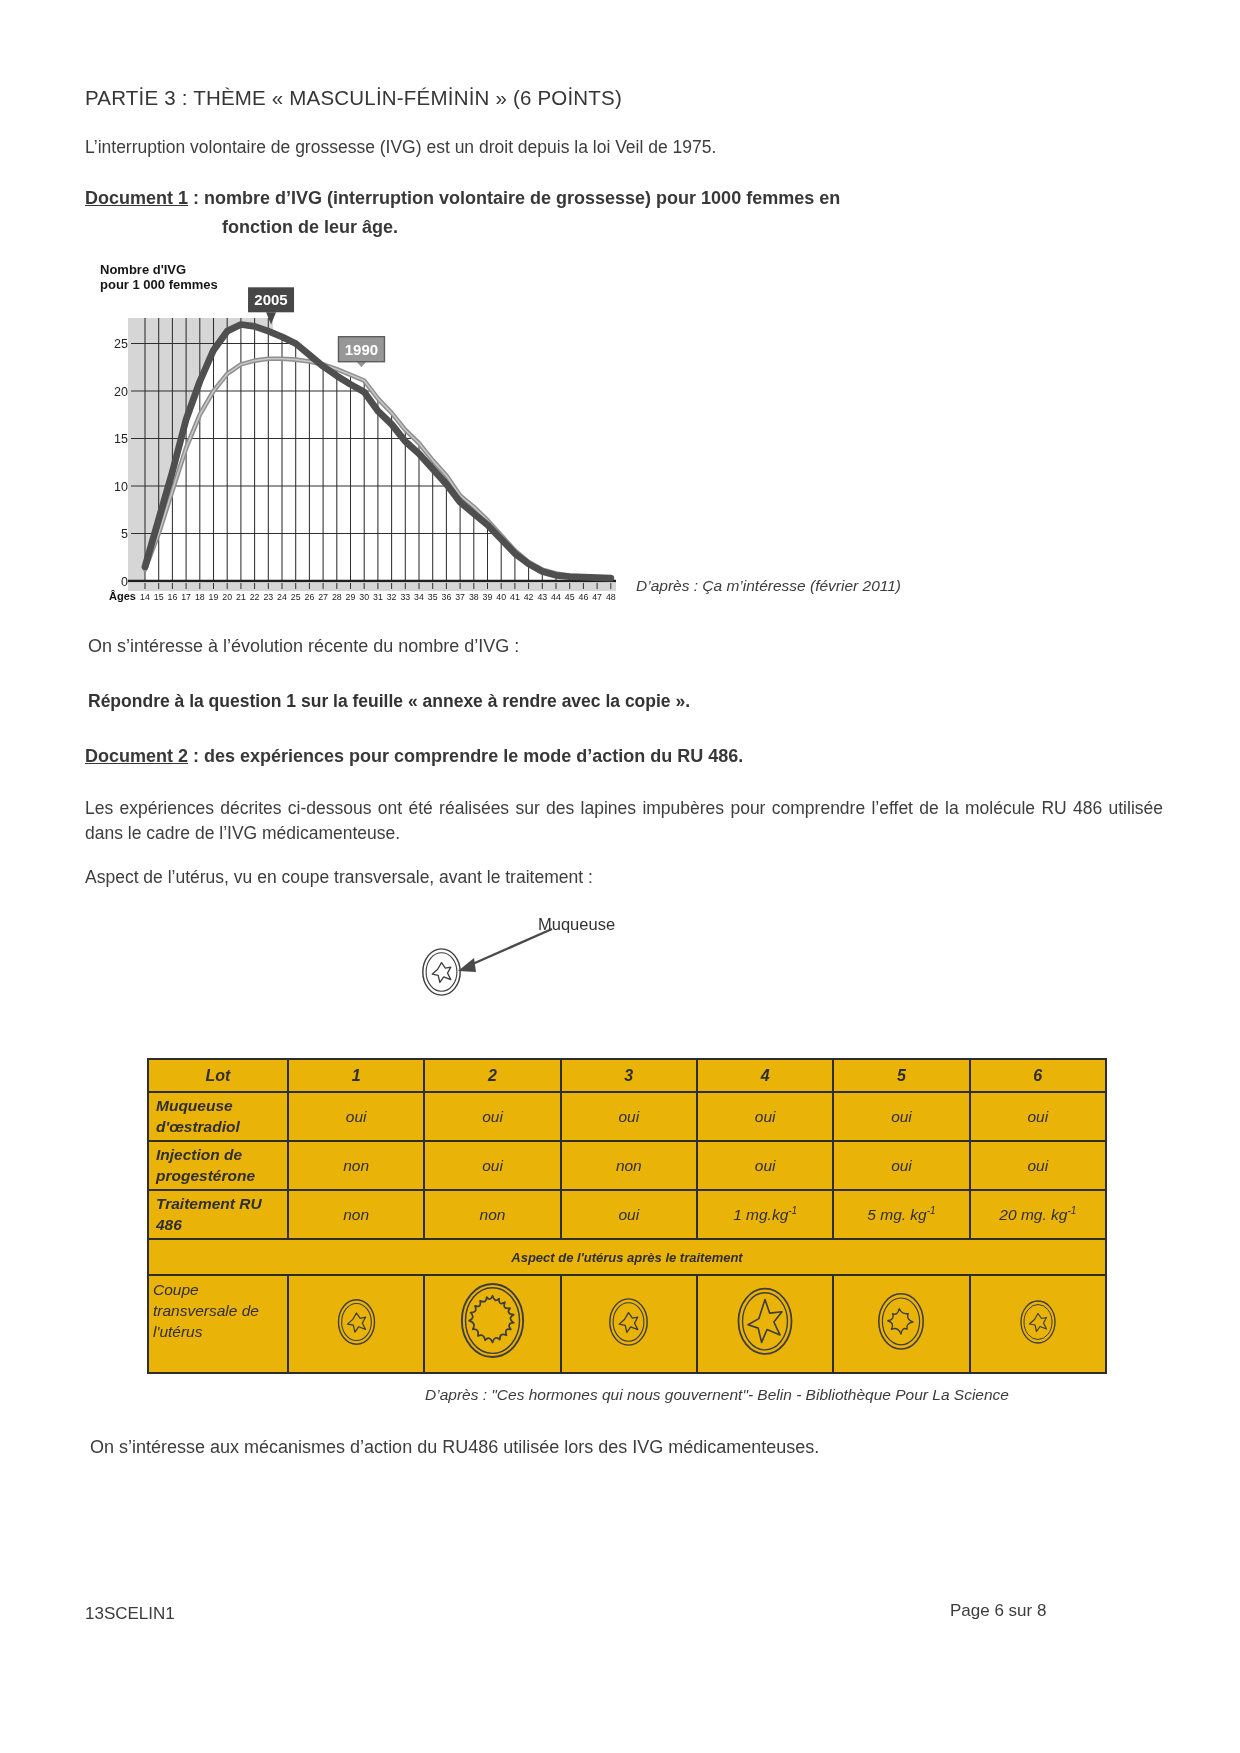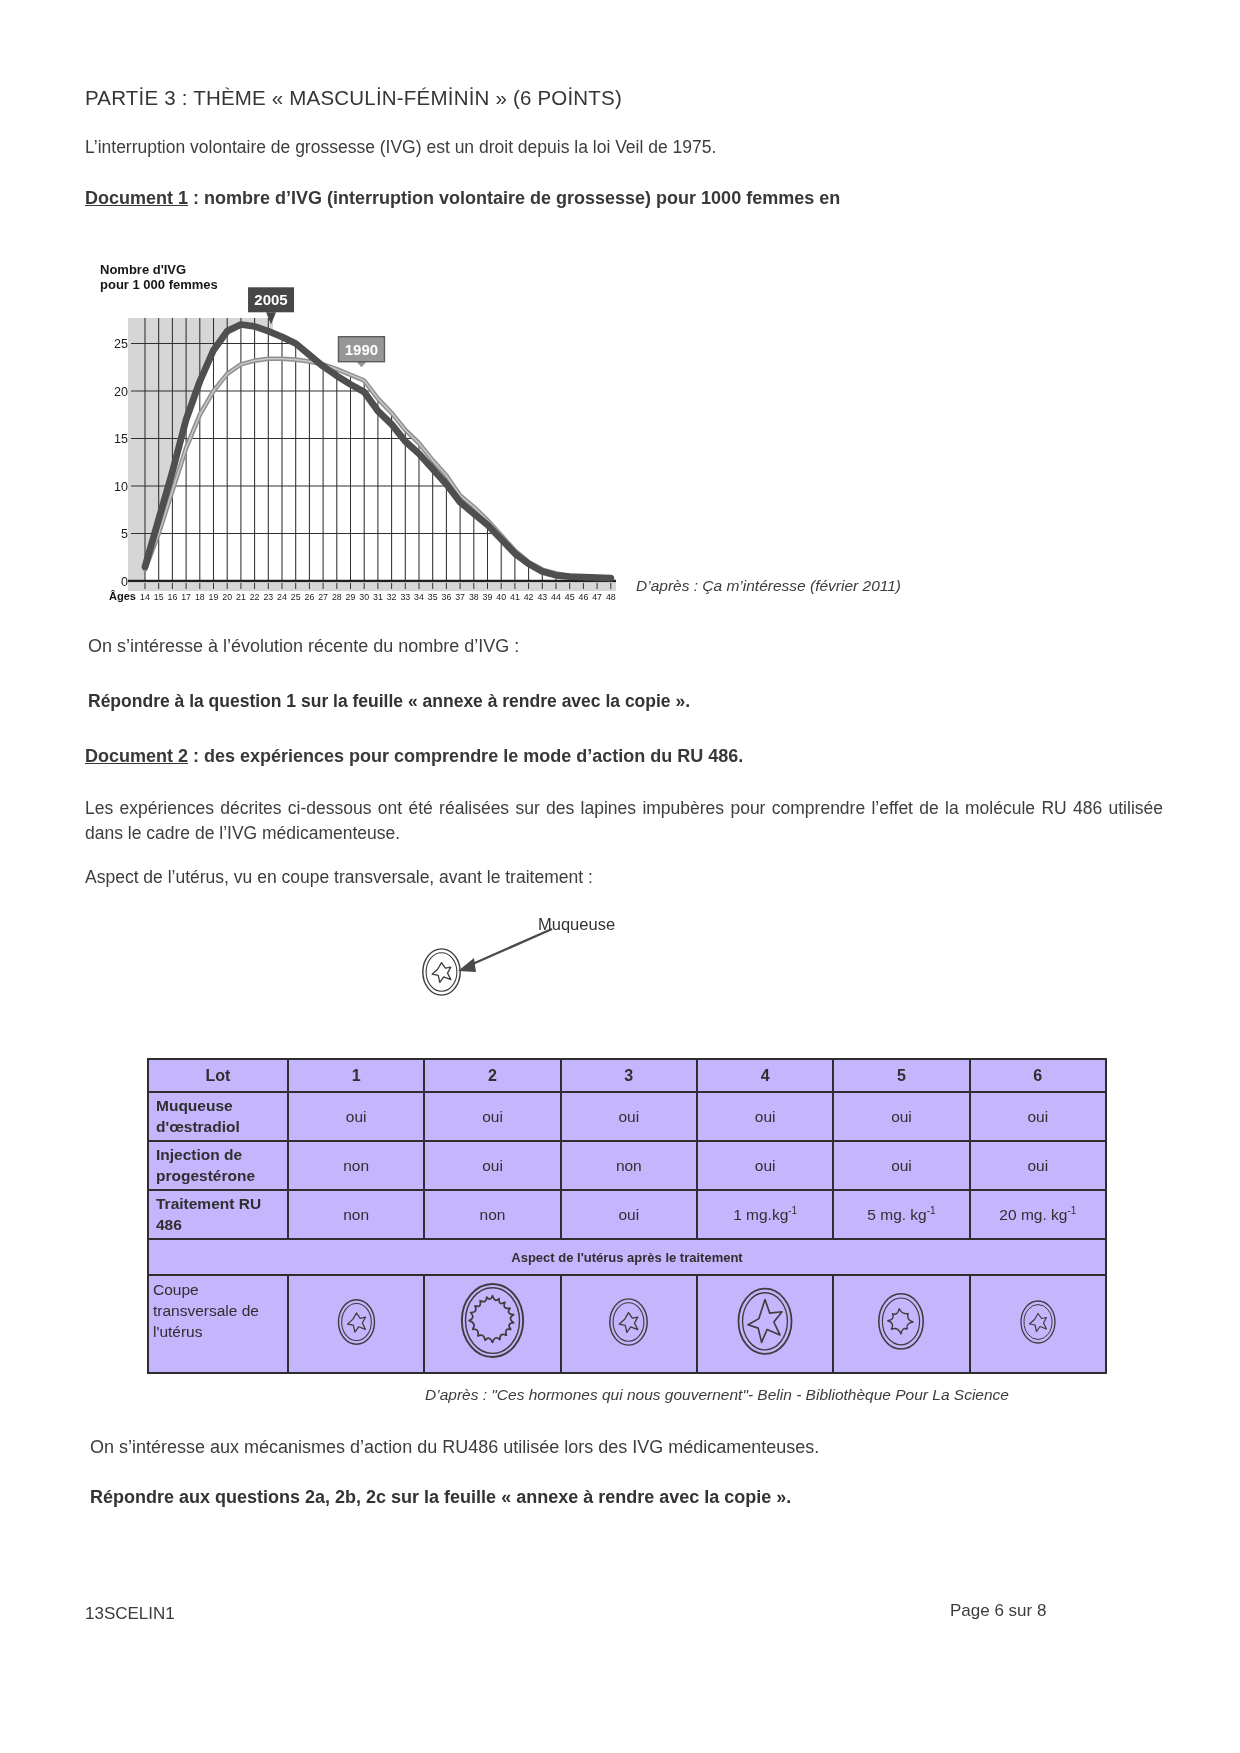--- a/index.html
+++ b/index.html
@@ -19,21 +19,21 @@
   .footer{font-size:17px;color:#3c3c3c;}
 
   
   #ivg-chart{position:absolute;left:98px;top:258px;}
   #ivg-chart text{font-family:"Liberation Sans", sans-serif;}
 
   
   .muq-label{position:absolute;left:138px;top:0px;font-size:16.5px;color:#333;}
 
   
-  table.exp{border-collapse:collapse;table-layout:fixed;width:960px;background:#c4b5fd;}
+  table.exp{border-collapse:collapse;table-layout:fixed;width:960px;background:#eab308;font-style:italic;}
   table.exp td{border:2px solid #2e2e2e;font-size:15.5px;color:#2f2f2f;padding:2px 4px;}
   table.exp td.hdr{font-weight:700;text-align:center;height:27px;font-size:16px;}
   table.exp td.lbl{font-weight:700;line-height:1.3;padding-left:7px;}
   table.exp td.val{text-align:center;}
   table.exp tr.r{height:49px;}
   table.exp td.merged{text-align:center;font-weight:700;font-size:13px;height:30px;}
   table.exp td.draw{text-align:center;vertical-align:middle;height:88px;}
   table.exp td.coupe{font-weight:400;vertical-align:top;padding-top:4px;line-height:1.35;}
   sup{font-size:10px;}
 </style>
@@ -41,20 +41,21 @@
 <body>
 
 <div class="page">
 
   <div class="abs doc-title" style="left:85px;top:86px;">PARTİE 3 : THÈME « MASCULİN-FÉMİNİN » (6 POİNTS)</div>
 
   <div class="abs body-text" style="left:85px;top:137px;">L’interruption volontaire de grossesse (IVG) est un droit depuis la loi Veil de 1975.</div>
 
   <div class="abs heading" style="left:85px;top:184px;line-height:1.6;">
     <div><span class="doc-label">Document 1</span><span> : nombre d’IVG (interruption volontaire de grossesse) pour 1000 femmes en</span></div>
+    <div class="hang2">fonction de leur âge.</div>
   </div>
 
   <svg id="ivg-chart" width="540" height="350">
       <rect x="30" y="60" width="145" height="263" fill="#d6d6d6"></rect>
       <polygon points="47,323 47,308.75 60.7,261.25 74.4,213.75 88.1,161.5 101.8,123.5 115.5,92.15 129.2,73.15 142.89999999999998,66.5 156.6,68.4 170.3,73.15 184,78.85 197.7,85.5 211.39999999999998,96.9 225.1,106.4 238.79999999999998,111.15 252.5,116.85 266.2,122.54999999999998 279.9,140.6 293.6,154.85 307.3,171.95 321,185.25 334.7,202.35000000000002 348.4,217.55 362.09999999999997,237.5 375.79999999999995,248.9 389.5,262.2 403.2,277.4 416.9,292.6 430.59999999999997,304 444.29999999999995,311.6 458,315.4 471.7,317.775 485.4,318.725 499.09999999999997,319.2 512.8,319.675 512.8,323" fill="#ffffff"></polygon>
       <text x="30" y="327.5" text-anchor="end" font-size="12.5" fill="#222">0</text>
       <line x1="33" y1="275.5" x2="401.4875" y2="275.5" stroke="#2f2f2f" stroke-width="1.2"></line>
       <text x="30" y="280" text-anchor="end" font-size="12.5" fill="#222">5</text>
       <line x1="33" y1="228" x2="355.57619047619045" y2="228" stroke="#2f2f2f" stroke-width="1.2"></line>
       <text x="30" y="232.5" text-anchor="end" font-size="12.5" fill="#222">10</text>
@@ -295,18 +296,17 @@
                 <path d="M50,43 L57,53 L67,51 L61,62 L67,74 L54,69 L47,79 L44,66 L33,64 L43,55 Z" fill="none" stroke="#3d3d3d" stroke-width="2.4" stroke-linejoin="round"></path>
               </svg></td>
       </tr>
     </tbody>
       </table>
   </div>
 
   <div class="abs source" style="left:425px;top:1386px;">D’après : "Ces hormones qui nous gouvernent"- Belin - Bibliothèque Pour La Science</div>
 
   <div class="abs body-text" style="left:90px;top:1437px;font-size:18px;">On s’intéresse aux mécanismes d’action du RU486 utilisée lors des IVG médicamenteuses.</div>
-  <div class="abs directive" style="left:90px;top:1487px;font-size:18px;">Répondre aux questions 2a, 2b, 2c sur la feuille « annexe à rendre avec la copie ».</div>
 
   <div class="abs footer" style="left:85px;top:1604px;">13SCELIN1</div>
   <div class="abs footer" style="left:950px;top:1601px;">Page 6 sur 8</div>
 
 </div>
 
 </body></html>

